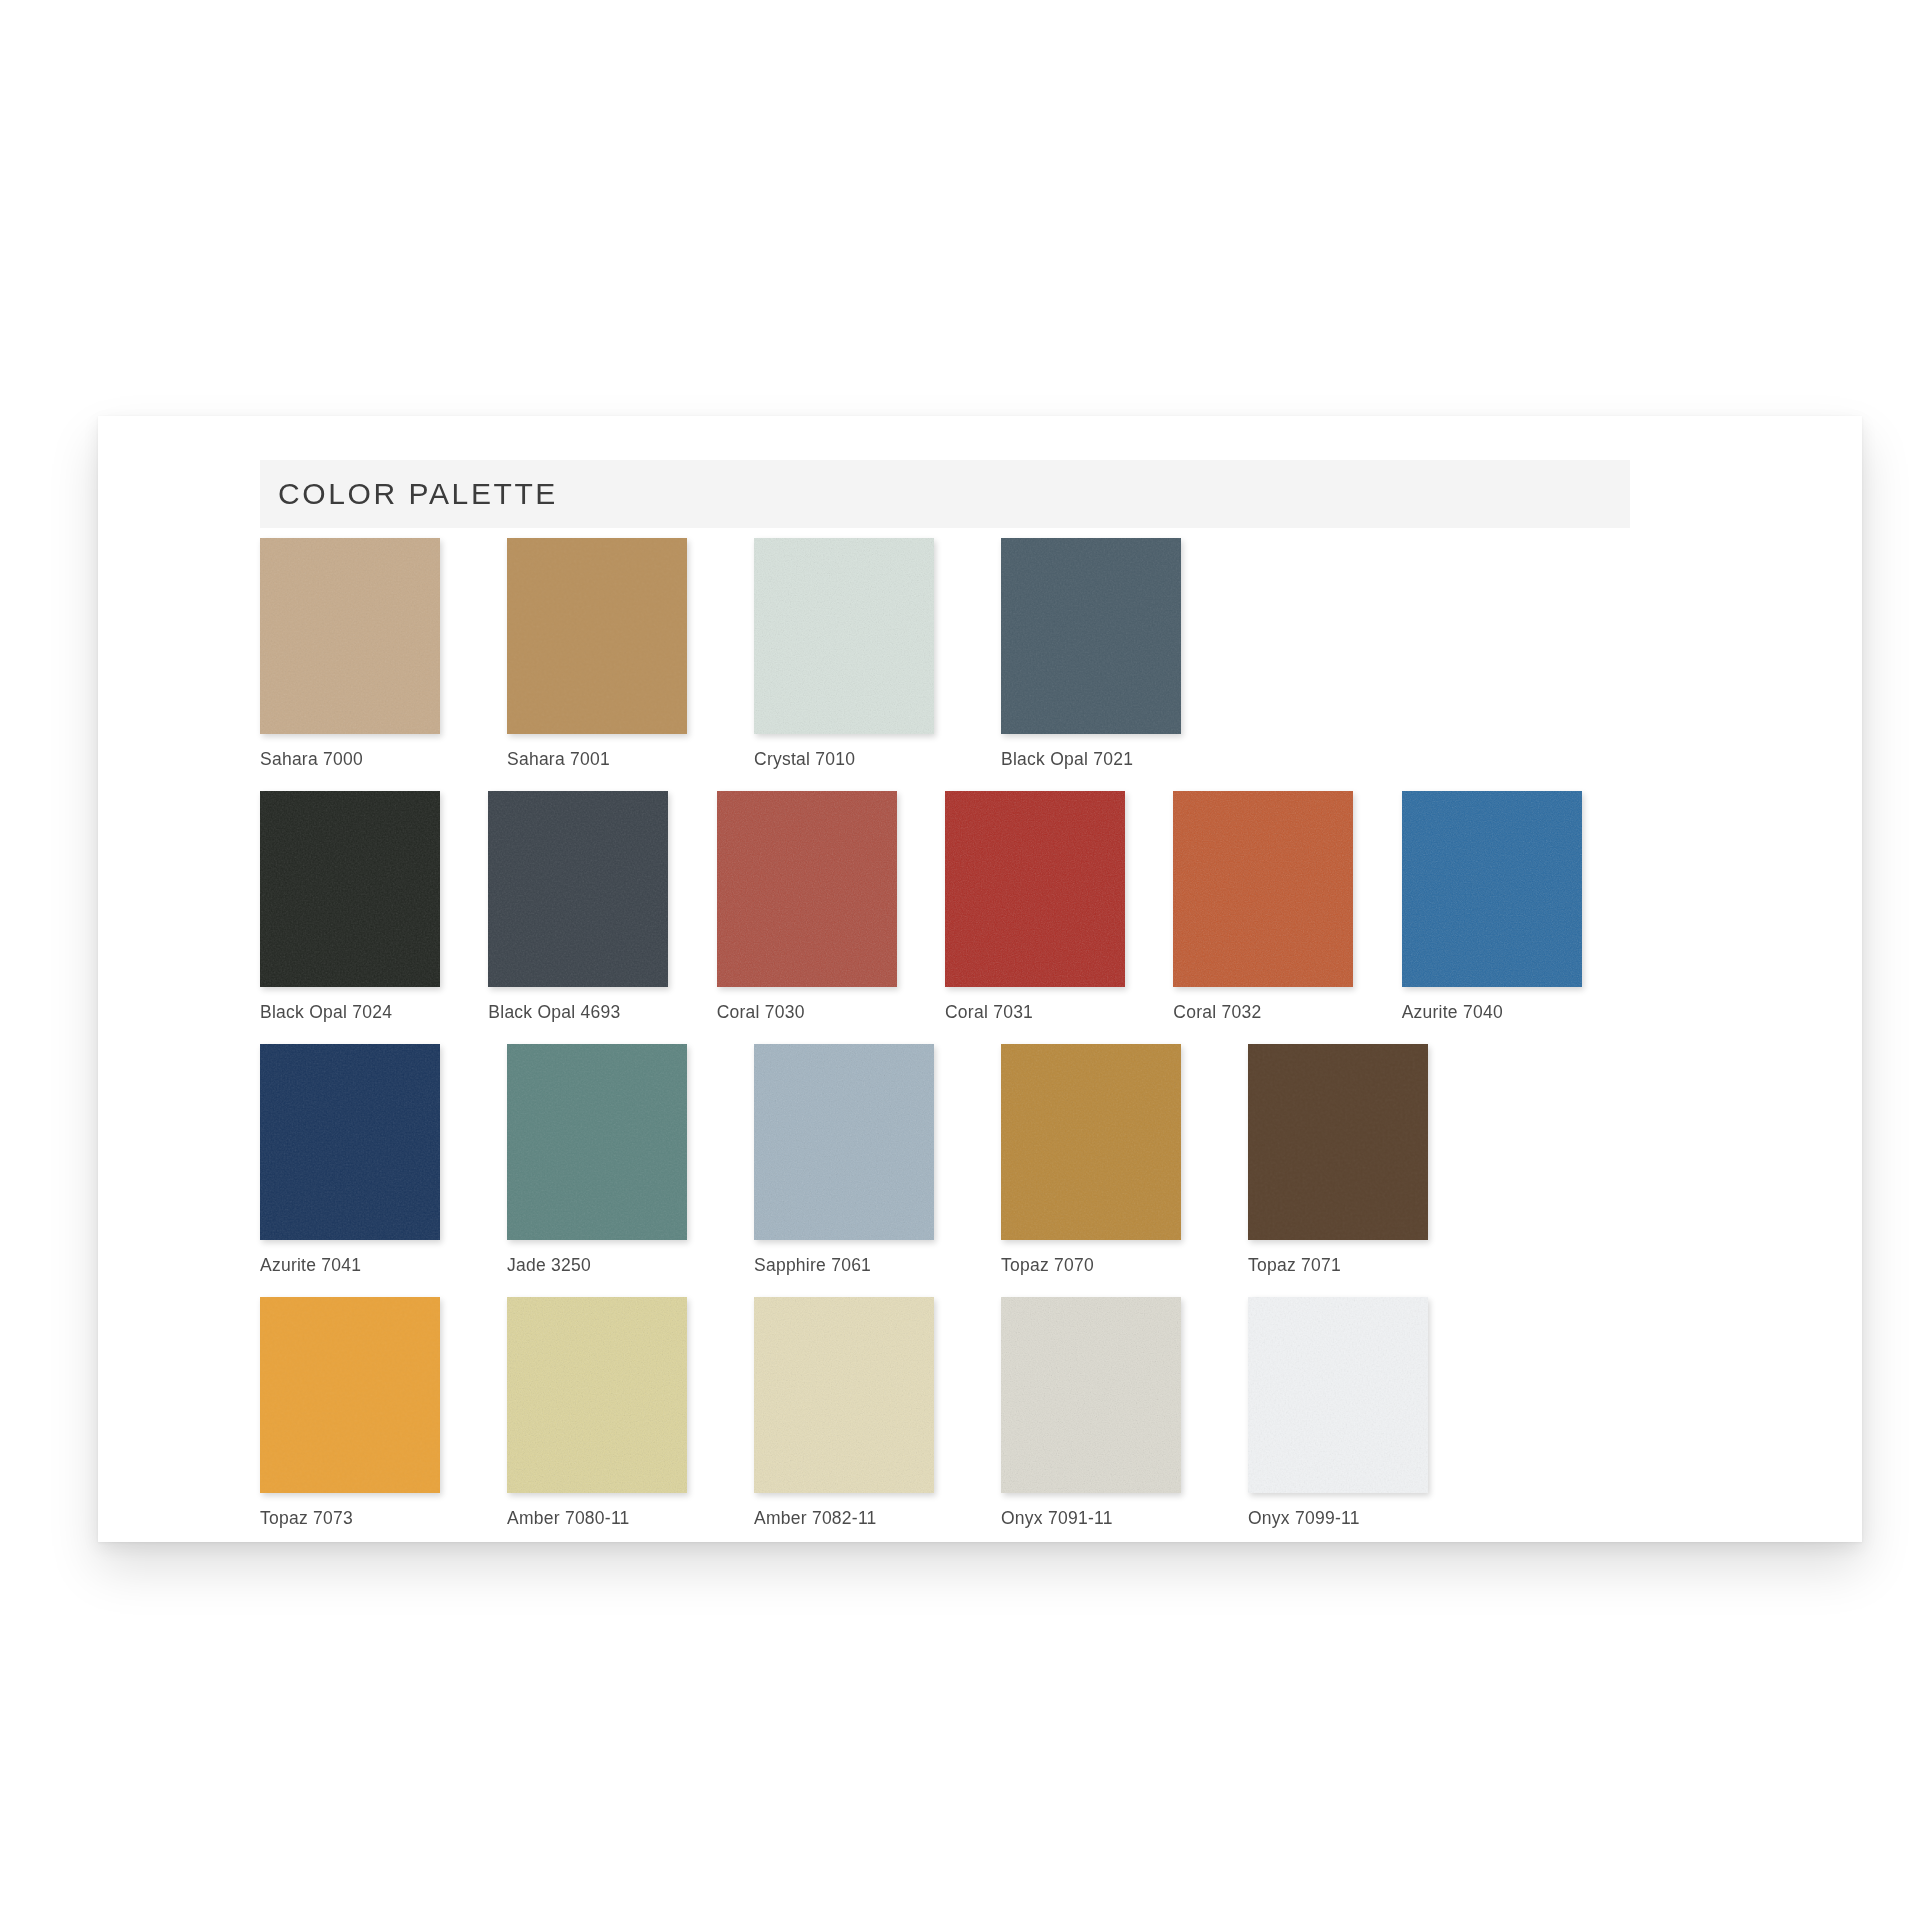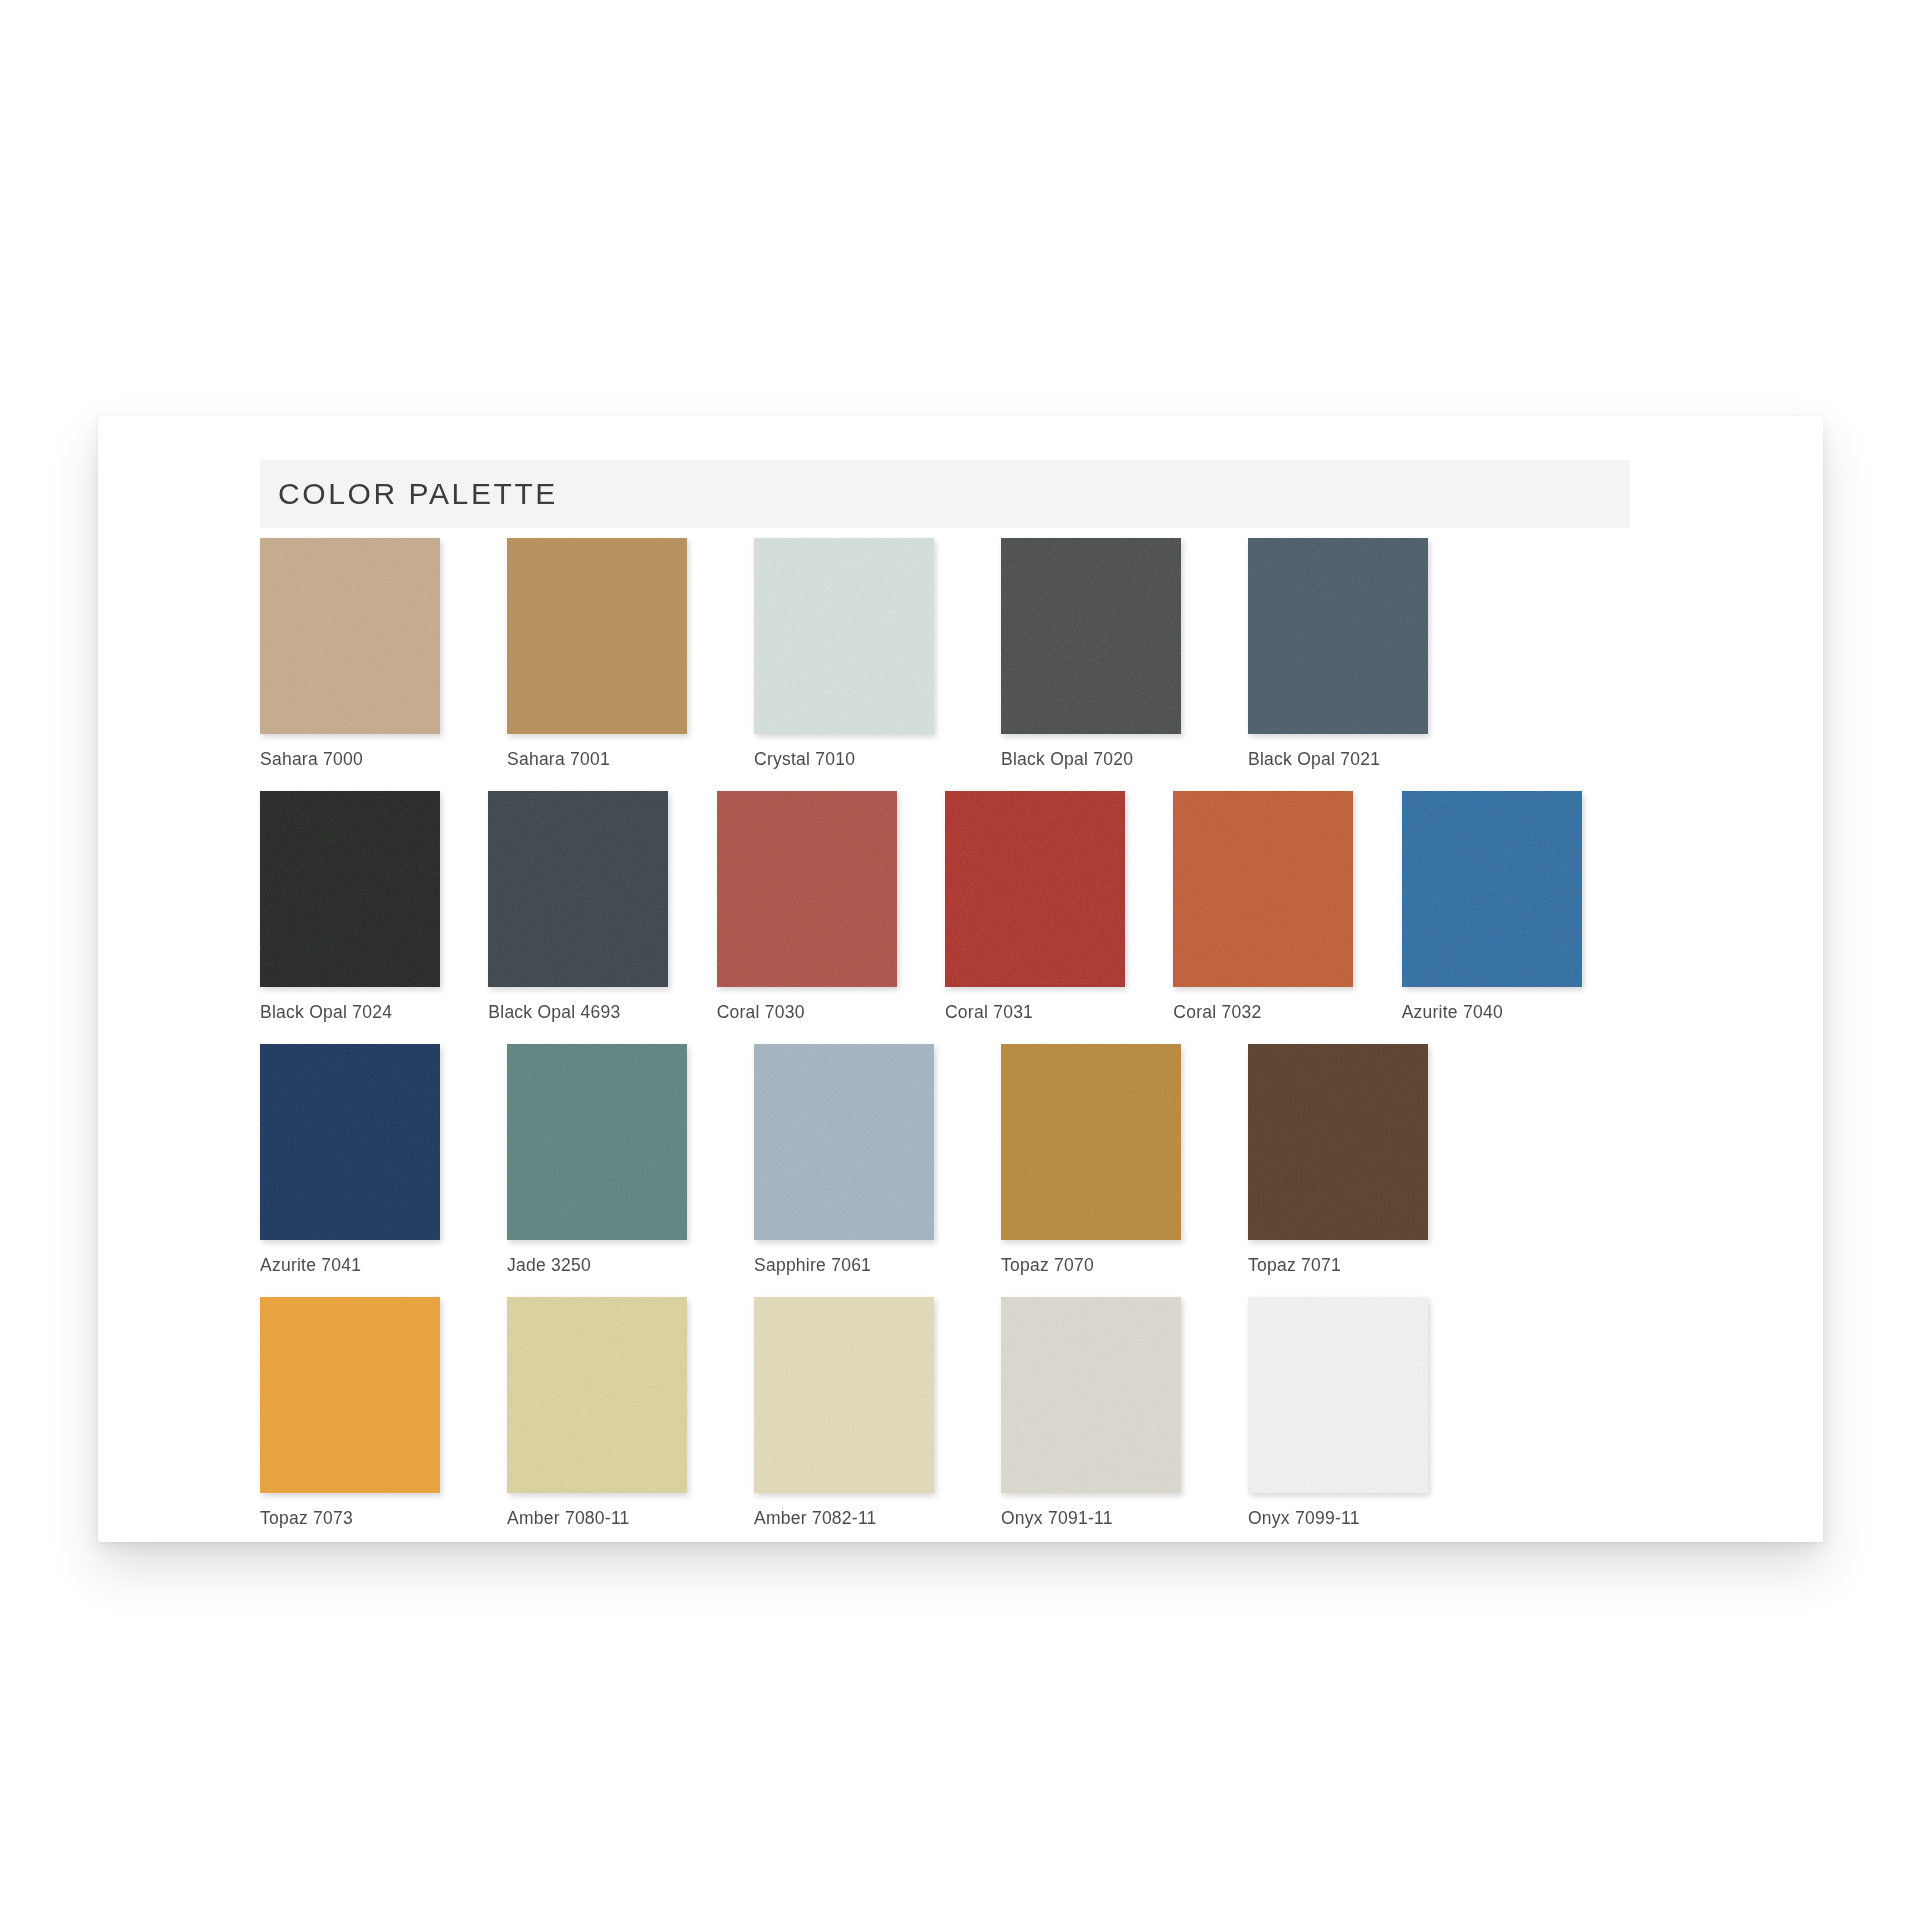--- a/index.html
+++ b/index.html
@@ -25,20 +25,21 @@
     left: 98px;
     top: 416px;
     width: 1725px;
     height: 1126px;
     background: #ffffff;
     box-shadow:
       0 26px 48px rgba(0,0,0,0.13),
       0 6px 16px rgba(0,0,0,0.07),
       0 1px 3px rgba(0,0,0,0.05);
     overflow: hidden;
+    padding-left: 39px;
   }
 
   
   #header-band {
     position: absolute;
     left: 162px;
     top: 44px;
     width: 1370px;
     height: 68px;
     background: #f4f4f4;
@@ -141,34 +142,20 @@
                     <feTurbulence type="fractalNoise" baseFrequency="0.85" numOctaves="4" seed="4" stitchTiles="stitch"></feTurbulence>
                     <feColorMatrix type="saturate" values="0"></feColorMatrix>
                   </filter>
                 </defs>
                 <rect width="180" height="196" filter="url(#grain4)" opacity="0.20"></rect>
               </svg>
             </div>
             <div class="swatch-label">Crystal 7010</div>
           </div>
           <div class="swatch-cell">
-            <div class="swatch-chip" style="background: rgb(70, 73, 74);">
-              <svg class="grain" width="180" height="196" viewBox="0 0 180 196" preserveAspectRatio="none">
-                <defs>
-                  <filter id="grain5" x="0" y="0" width="100%" height="100%">
-                    <feTurbulence type="fractalNoise" baseFrequency="0.85" numOctaves="4" seed="5" stitchTiles="stitch"></feTurbulence>
-                    <feColorMatrix type="saturate" values="0"></feColorMatrix>
-                  </filter>
-                </defs>
-                <rect width="180" height="196" filter="url(#grain5)" opacity="0.20"></rect>
-              </svg>
-            </div>
-            <div class="swatch-label">Black Opal 7020</div>
-          </div>
-          <div class="swatch-cell">
             <div class="swatch-chip" style="background: rgb(74, 93, 105);">
               <svg class="grain" width="180" height="196" viewBox="0 0 180 196" preserveAspectRatio="none">
                 <defs>
                   <filter id="grain6" x="0" y="0" width="100%" height="100%">
                     <feTurbulence type="fractalNoise" baseFrequency="0.62" numOctaves="3" seed="6" stitchTiles="stitch"></feTurbulence>
                     <feColorMatrix type="saturate" values="0"></feColorMatrix>
                   </filter>
                 </defs>
                 <rect width="180" height="196" filter="url(#grain6)" opacity="0.13"></rect>
               </svg>

